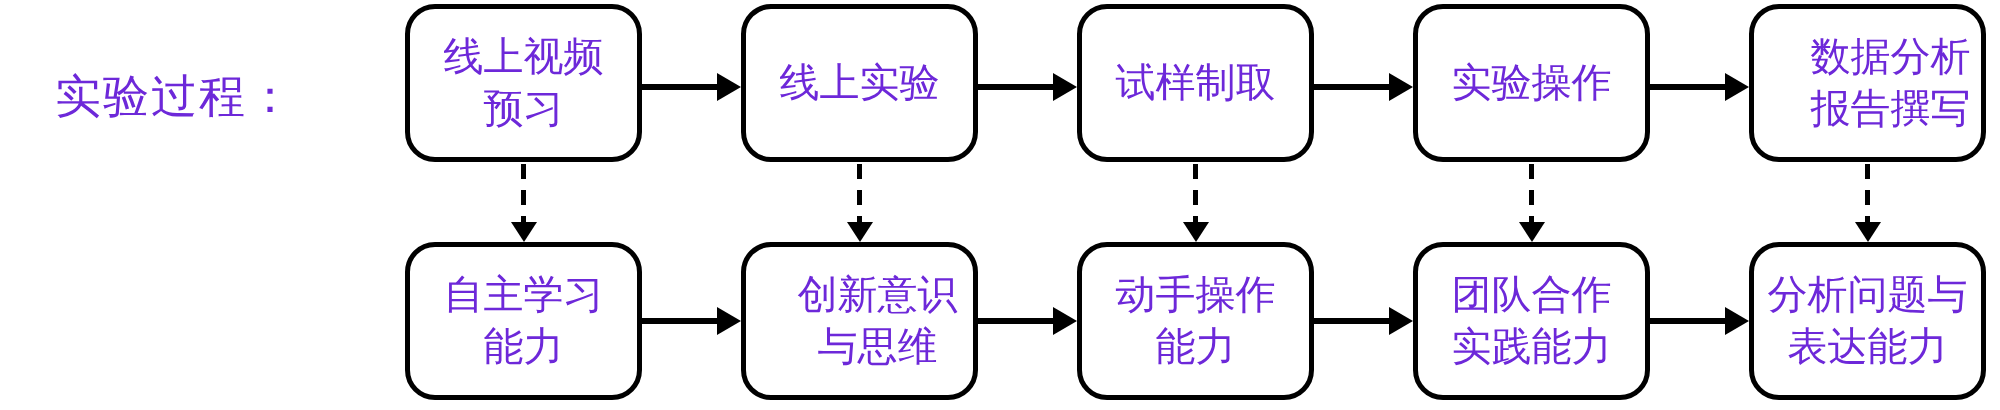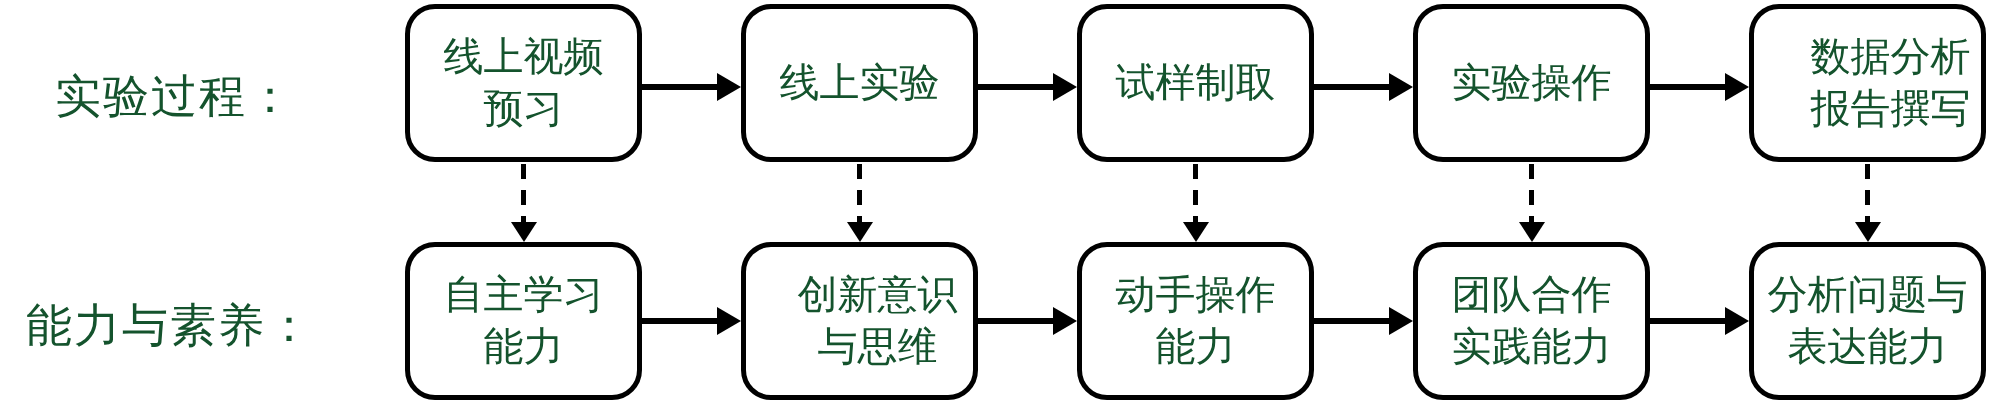--- a/index.html
+++ b/index.html
@@ -2,21 +2,21 @@
 <html><head>
 <meta charset="utf-8">
 <style>
   html, body { margin: 0; padding: 0; background: #ffffff; }
   .canvas {
     position: relative;
     width: 2000px;
     height: 410px;
     background: #ffffff;
     font-family: "Liberation Serif", "DejaVu Serif", serif;
-    color: #14532d;
+    color: #6d28d9;
     overflow: hidden;
   }
   .row-label {
     position: absolute;
     font-size: 46px;
     line-height: 50px;
     white-space: nowrap;
     letter-spacing: 2px;
   }
   .node {
@@ -76,21 +76,20 @@
     border-right: 13px solid transparent;
     border-top: 20px solid #000000;
   }
 </style>
 </head>
 <body>
 
 <div class="canvas">
 
   <div class="row-label" style="left:55px; top:72px;">实验过程：</div>
-  <div class="row-label" style="left:26px; top:301px;">能力与素养：</div>
 
   <div class="row-top">
     <div class="node" style="left:405px;">
       <span>线上视频</span>
       <span>预习</span>
     </div>
     <div class="node" style="left:741px;">
       <span>线上实验</span>
     </div>
     <div class="node" style="left:1077px;">

